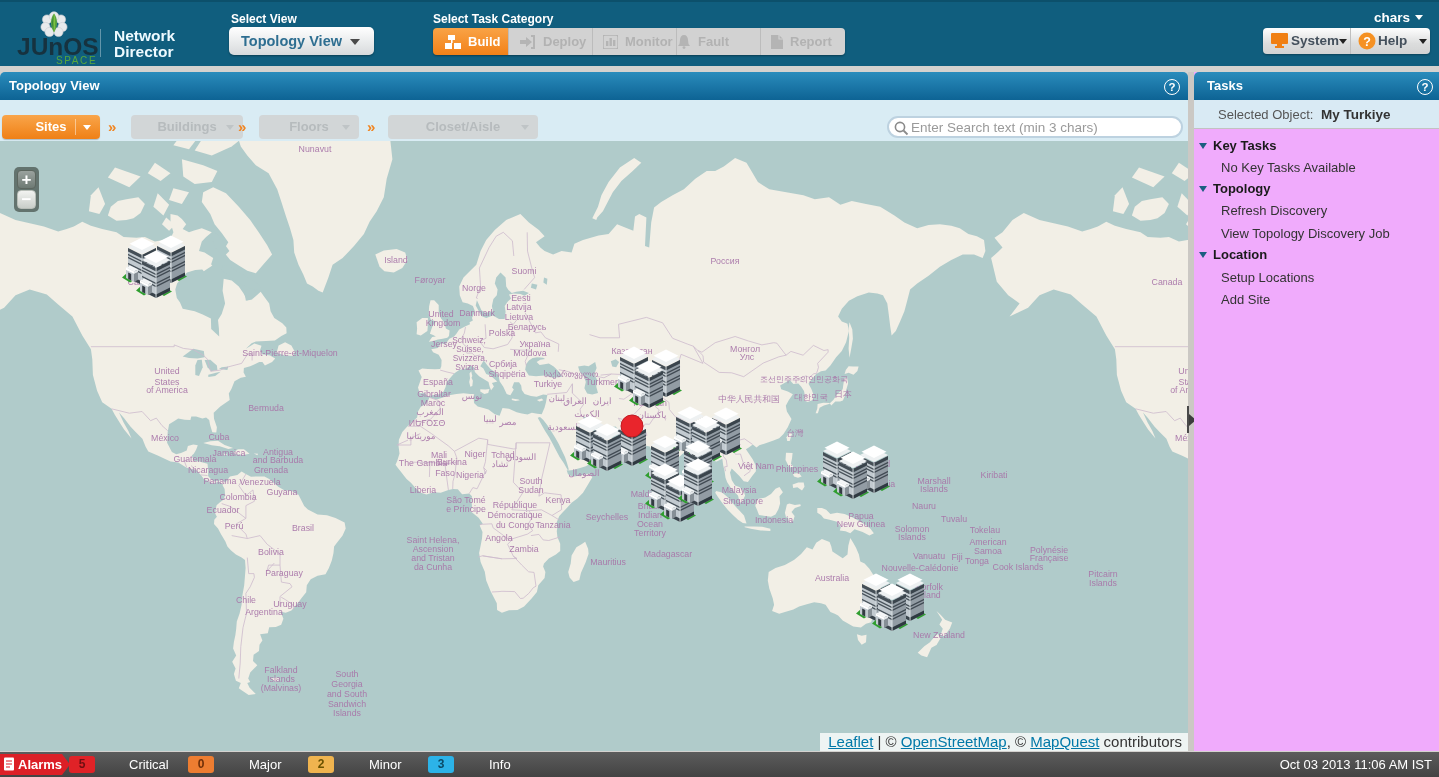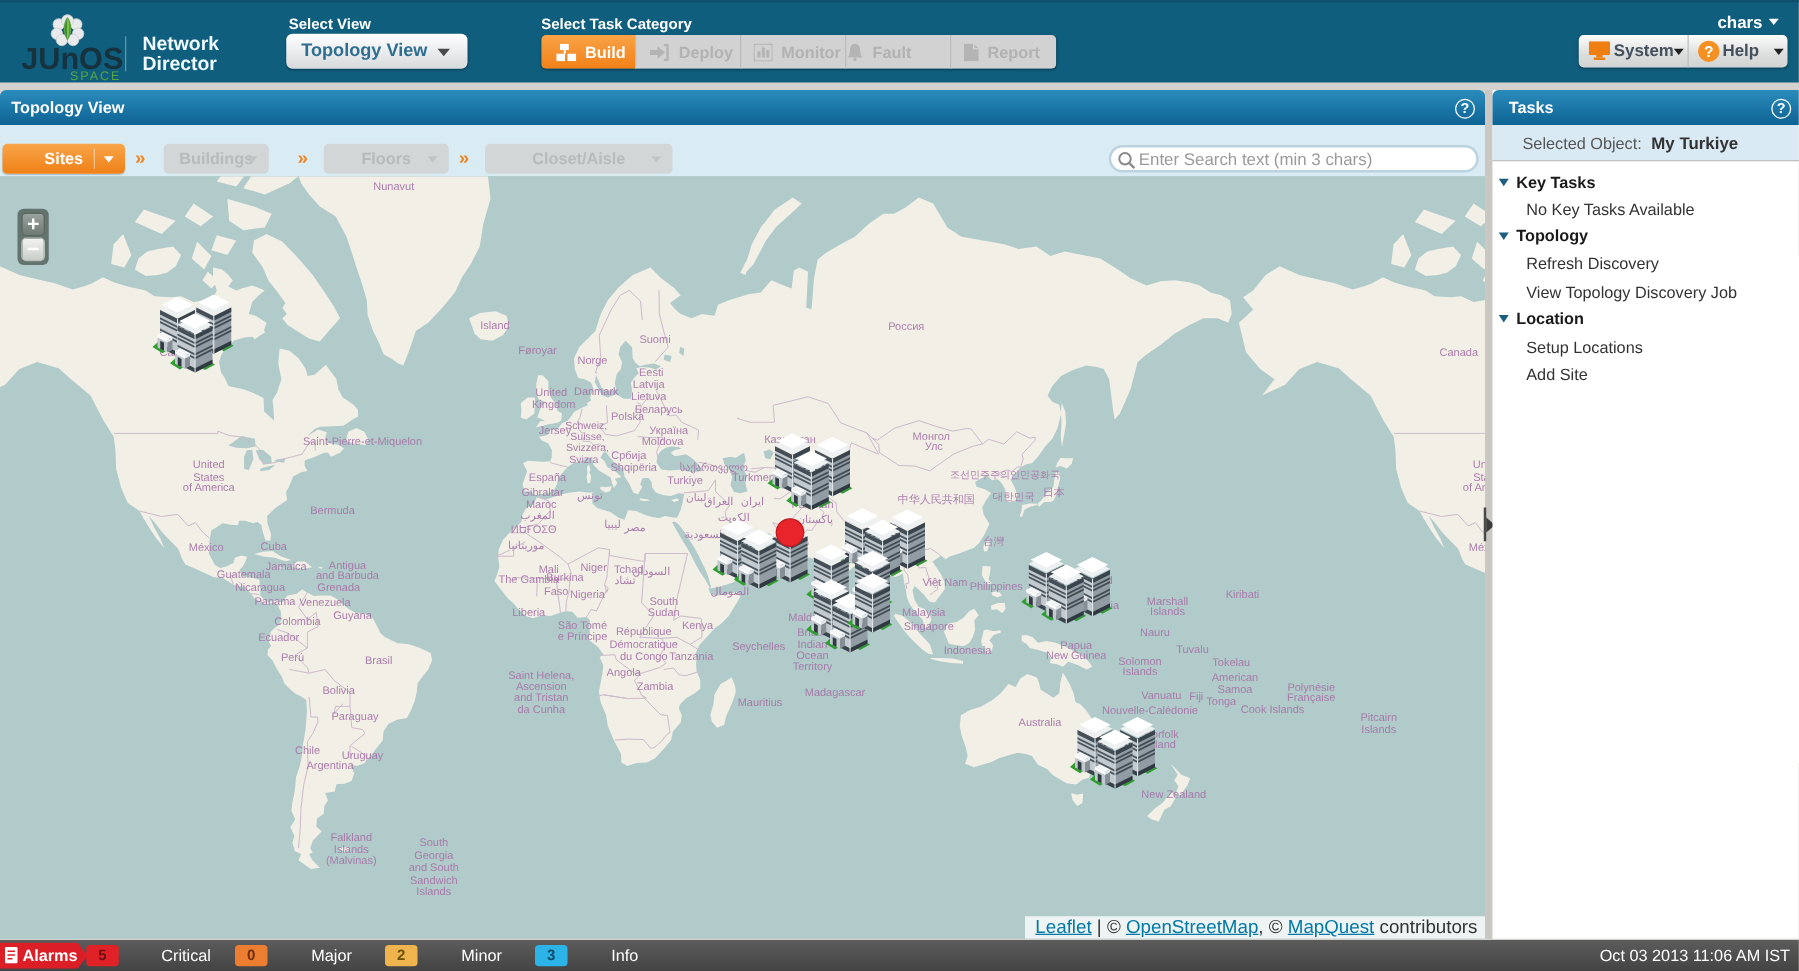--- a/index.html
+++ b/index.html
@@ -25,21 +25,21 @@
 .chev{position:absolute;top:18px;color:#f08522;font-size:15px;font-weight:bold}
 #search{position:absolute;left:887px;top:16px;width:296px;height:22px;border:2px solid #bdd2e0;border-radius:11px;background:#fff;color:#9a9a9a;font-size:13.5px;line-height:19px;padding-left:22px}
 #map{position:absolute;left:0;top:141px;width:1188px;height:610px;overflow:hidden;background:#b0cbca}
 #zoomctl{position:absolute;left:14px;top:26px;width:25px;height:45px;border-radius:5px;background:rgba(86,100,94,.85)}
 .zbtn{position:absolute;left:3px;width:19px;height:19px;border-radius:4px;color:#fff;font-size:17px;font-weight:bold;text-align:center;line-height:18px}
 #attrib{position:absolute;right:0;bottom:0;height:18px;background:rgba(255,255,255,.78);font-size:15px;color:#333;line-height:18px;padding:0 6px 0 8px}
 #attrib a{color:#0078a8;text-decoration:underline}
 #divider{position:absolute;left:1188px;top:72px;width:6px;height:679px;background:#cbc8c4}
 #dhandle{position:absolute;left:1187px;top:406px;width:2px;height:27px;background:#4a4a4a}
 #dtri{position:absolute;left:1189px;top:414px;width:0;height:0;border-top:6px solid transparent;border-bottom:6px solid transparent;border-left:7px solid #3c3c3c}
-#rpanel{position:absolute;left:1194px;top:72px;width:245px;height:679px;background:#ffffff}
+#rpanel{position:absolute;left:1194px;top:72px;width:245px;height:679px;background:#f0abfc}
 #rpanel-h{position:absolute;left:0;top:0;width:245px;height:28px;border-radius:5px 0 0 0;background:linear-gradient(#2a8cbc,#0d6394);color:#fff;font-size:13px;font-weight:bold;line-height:28px;padding-left:13px}
 #selobj{position:absolute;left:0;top:28px;width:245px;height:29px;background:#d9eaf4;border-bottom:1px solid #c2c2c2;font-size:13px;color:#555;line-height:29px}
 .qmark{position:absolute;top:7px;width:16px;height:16px;border:1.6px solid #fff;border-radius:50%;color:#fff;font-size:11.5px;font-weight:bold;text-align:center;line-height:15px}
 .sect{position:absolute;left:19px;color:#1a1a1a;font-size:13px;font-weight:bold}
 .sect:before{content:"";position:absolute;left:-14px;top:5px;border-left:4.5px solid transparent;border-right:4.5px solid transparent;border-top:6px solid #1b5e80}
 .titem{position:absolute;left:27px;color:#333;font-size:13px}
 #botbar{position:absolute;left:0;top:752px;width:1439px;height:25px;background:linear-gradient(#5c5c5c,#434343);color:#fff;font-size:13px}
 #alarmflag{position:absolute;left:0;top:2px;width:70px;height:21px}
 .badge{position:absolute;top:4px;width:26px;height:17px;border-radius:3px;text-align:center;font-size:12px;font-weight:bold;line-height:17px}
 .blabel{position:absolute;top:5px;color:#fff;font-size:13px}
@@ -116,21 +116,21 @@
     <span class="sh-arr" style="left:156px"></span>
   </div>
 </div>
 
 <div id="lpanel-h">Topology View<span class="qmark" style="right:8px">?</span></div>
 <div id="crumbs">
   <div class="obtn" style="left:2px;width:98px">Sites
     <span style="position:absolute;right:24px;top:4px;width:1px;height:16px;background:rgba(255,255,255,.45)"></span>
     <span class="barr" style="border-top:5px solid #fff"></span></div>
   <span class="chev" style="left:108px">»</span>
-  <div class="gbtn" style="left:131px;width:84px">Buildings<span class="barr" style="border-top:5px solid #bfc4c6"></span></div>
+  <div class="gbtn" style="left:131px;width:112px">Buildings<span class="barr" style="border-top:5px solid #bfc4c6"></span></div>
   <span class="chev" style="left:238px">»</span>
   <div class="gbtn" style="left:259px;width:100px">Floors<span class="barr" style="border-top:5px solid #bfc4c6"></span></div>
   <span class="chev" style="left:367px">»</span>
   <div class="gbtn" style="left:388px;width:150px">Closet/Aisle<span class="barr" style="border-top:5px solid #bfc4c6"></span></div>
   <div id="search"><svg style="position:absolute;left:5px;top:3px" width="15" height="15" xmlns="http://www.w3.org/2000/svg">
         <circle cx="6" cy="6" r="4.6" fill="none" stroke="#8a8a8a" stroke-width="1.6"></circle>
         <line x1="9.5" y1="9.5" x2="13.5" y2="13.5" stroke="#8a8a8a" stroke-width="1.8"></line>
       </svg>Enter Search text (min 3 chars)</div>
 </div>
 

